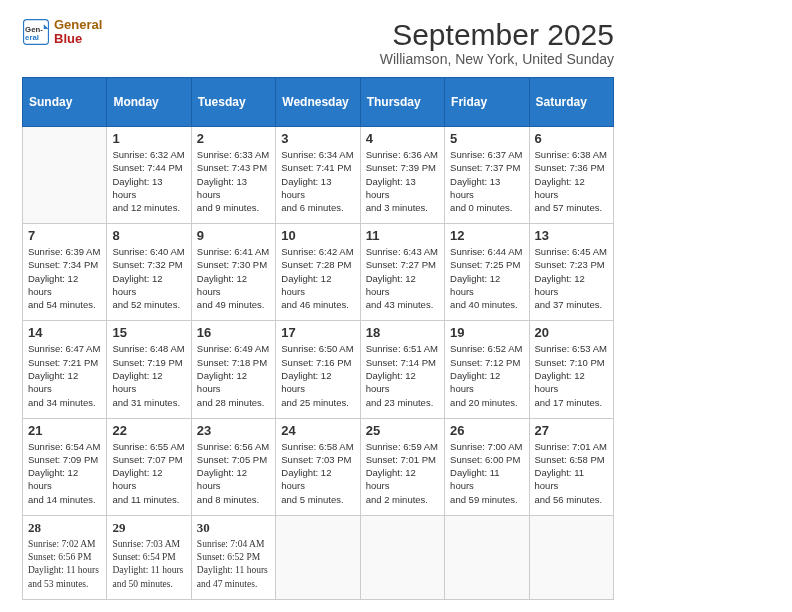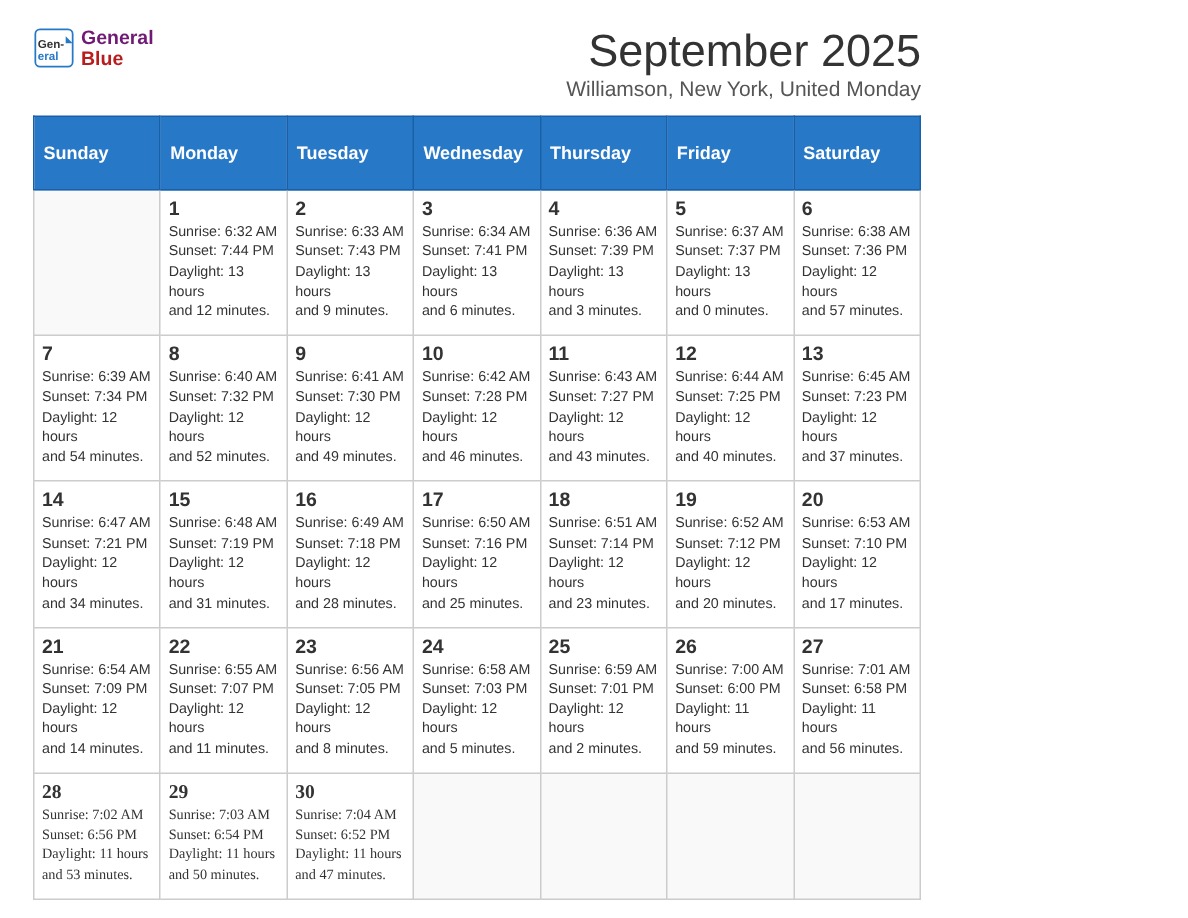--- a/index.html
+++ b/index.html
@@ -28,21 +28,21 @@
       align-items: center;
       gap: 4px;
     }
     .logo-text {
       display: flex;
       flex-direction: column;
       font-size: 13px;
       font-weight: bold;
       line-height: 1.1;
     }
-    .logo-text span:first-child { color: #701a75; }
+    .logo-text span:first-child { color: #a16207; }
     .logo-text span:last-child { color: #b91c1c; }
     .logo-icon {
       width: 28px;
       height: 28px;
     }
     .title-block {
       text-align: right;
     }
     .title-block h1 {
       font-size: 30px;
@@ -112,21 +112,21 @@
         <text x="4" y="28" font-size="10" font-weight="bold" fill="#2878c8" font-family="Arial">eral</text>
         <polygon points="28,8 34,14 28,14" fill="#2878c8"></polygon>
       </svg>
       <div class="logo-text">
         <span>General</span>
         <span>Blue</span>
       </div>
     </div>
     <div class="title-block">
       <h1>September 2025</h1>
-      <h2>Williamson, New York, United Monday</h2>
+      <h2>Williamson, New York, United Sunday</h2>
     </div>
   </div>
 
   <table class="calendar">
     <thead>
       <tr>
       <th>Sunday</th>
           <th>Monday</th>
           <th>Tuesday</th>
           <th>Wednesday</th>

